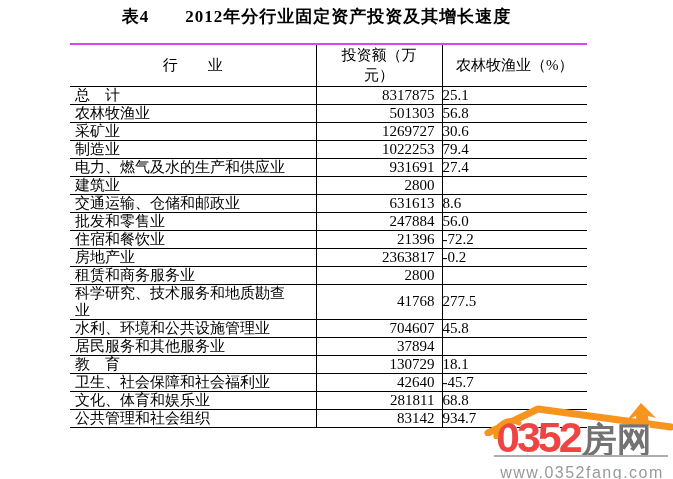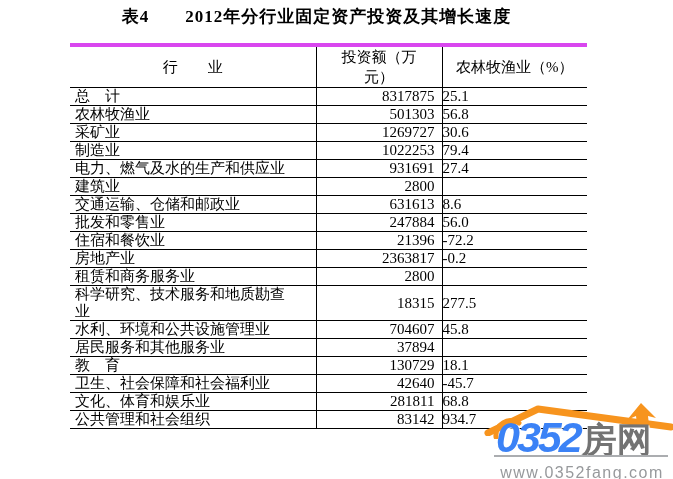--- a/index.html
+++ b/index.html
@@ -8,21 +8,21 @@
     position:relative; width:673px; height:479px; background:#ffffff;
     overflow:hidden; font-family:"Liberation Serif","DejaVu Serif",serif; color:#000;
   }
   .title {
     position:absolute; left:0; top:5px; width:633px; text-align:center;
     font-size:17px; font-weight:bold; letter-spacing:1px;
   }
   table.stat {
     position:absolute; left:70px; top:43px; width:517px;
     border-collapse:collapse; table-layout:fixed;
-    border-top:4px solid #d946ef;
+    border-top:2px solid #d946ef;
     font-size:15px;
   }
   col.c-industry   { width:246px; }
   col.c-investment { width:126px; }
   col.c-growth     { width:145px; }
   th {
     border-bottom:1px solid #000; font-weight:normal; text-align:center;
     vertical-align:middle; height:42px; line-height:20px; white-space:pre-line;
   }
   th.h-industry, th.h-investment { border-right:1px solid #000; }
@@ -32,22 +32,22 @@
   }
   td.col-industry   { text-align:left;  padding-left:5px;  border-right:1px solid #000; white-space:pre-line; }
   td.col-investment { text-align:right; padding-right:7px; border-right:1px solid #000; }
   td.col-growth     { text-align:left; padding-right:4px; }
 
   
   .watermark { position:absolute; left:478px; top:396px; width:196px; height:83px; z-index:5; }
   .roof { position:absolute; left:0; top:0; }
   .logo-line { position:absolute; left:18px; top:17px; white-space:nowrap; font-family:"Liberation Sans","DejaVu Sans",sans-serif; }
   .logo-number {
-    font-size:43px; font-weight:bold; font-style:italic; letter-spacing:-3px;
-    color:#3b82f6; text-shadow:1px 1px 0 #ffffff;
+    font-size:43px; font-weight:bold; letter-spacing:-3px;
+    color:#ef4444; text-shadow:1px 1px 0 #ffffff;
   }
   .logo-name {
     font-size:35px; font-weight:bold; color:#737373; margin-left:2px;
     text-shadow:1px 1px 0 #ffffff;
   }
   .o-accent { position:absolute; left:14px; top:21px; }
   .logo-divider { position:absolute; left:16px; top:59px; width:174px; height:2px; background:#ABADB0; }
   .logo-url {
     position:absolute; left:12px; top:68px; width:184px; text-align:center;
     font-size:16px; color:#97999C; letter-spacing:1.5px;
@@ -127,21 +127,21 @@
           <td class="col-growth">-0.2</td>
         </tr>
         <tr>
           <td class="col-industry">租赁和商务服务业</td>
           <td class="col-investment">2800</td>
           <td class="col-growth"></td>
         </tr>
         <tr>
           <td class="col-industry">科学研究、技术服务和地质勘查
 业</td>
-          <td class="col-investment">18315</td>
+          <td class="col-investment">41768</td>
           <td class="col-growth">277.5</td>
         </tr>
         <tr>
           <td class="col-industry">水利、环境和公共设施管理业</td>
           <td class="col-investment">704607</td>
           <td class="col-growth">45.8</td>
         </tr>
         <tr>
           <td class="col-industry">居民服务和其他服务业</td>
           <td class="col-investment">37894</td>

